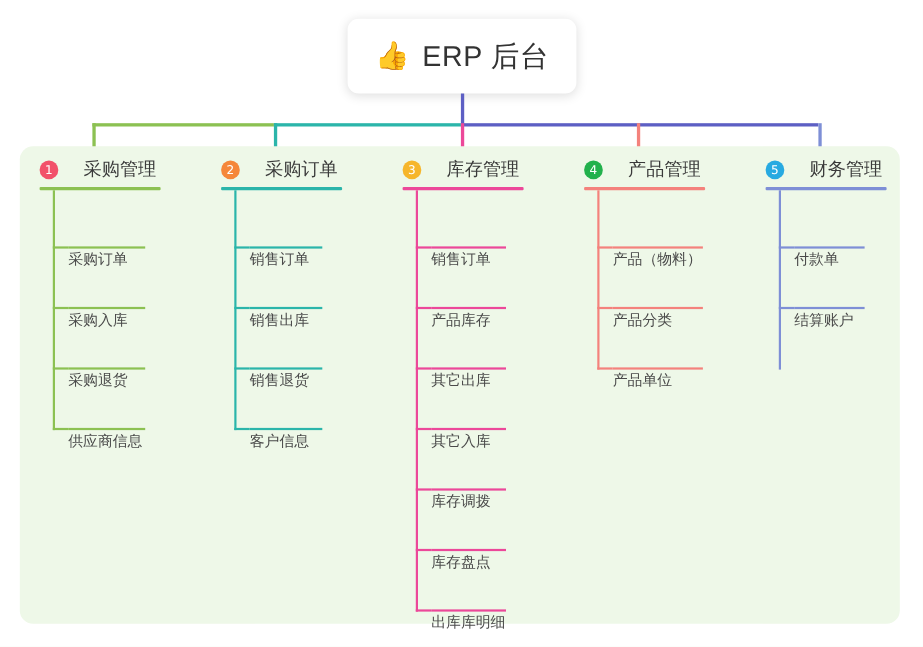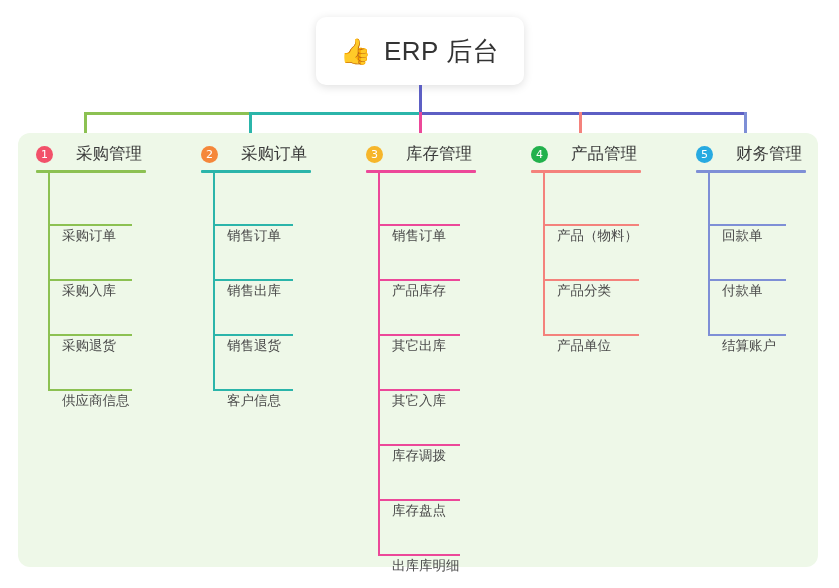--- a/index.html
+++ b/index.html
@@ -223,25 +223,20 @@
       <div class="col" style="left: 696px;">
         <div class="col-head">
           <span class="badge" style="background: rgb(39, 170, 225);">5</span>
           <span class="col-title">财务管理</span>
         </div>
         <div class="col-underline" style="width: 110px; background: rgb(126, 143, 214);"></div>
         <div class="items" style="height: 165px;">
           <div class="stem" style="background: rgb(126, 143, 214); height: 163px;"></div>
           <div class="item">
             <div class="item-tick" style="background: rgb(126, 143, 214);"></div>
-            <div class="item-label">回款单</div>
-            <div class="item-underline" style="width: 64px; background: rgb(126, 143, 214);"></div>
-          </div>
-          <div class="item">
-            <div class="item-tick" style="background: rgb(126, 143, 214);"></div>
             <div class="item-label">付款单</div>
             <div class="item-underline" style="width: 64px; background: rgb(126, 143, 214);"></div>
           </div>
           <div class="item">
             <div class="item-tick" style="background: rgb(126, 143, 214);"></div>
             <div class="item-label">结算账户</div>
             <div class="item-underline" style="width: 64px; background: rgb(126, 143, 214);"></div>
           </div>
         </div>
       </div>

